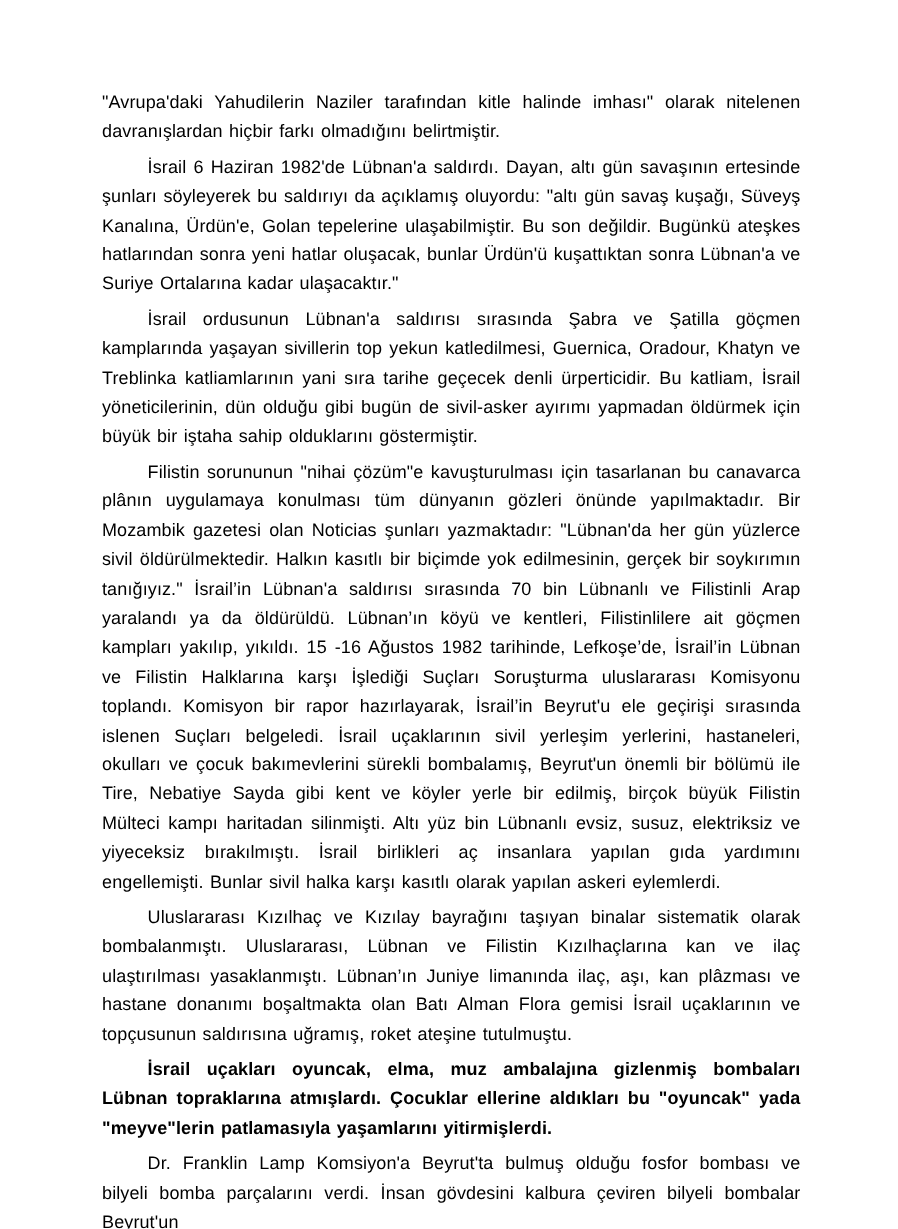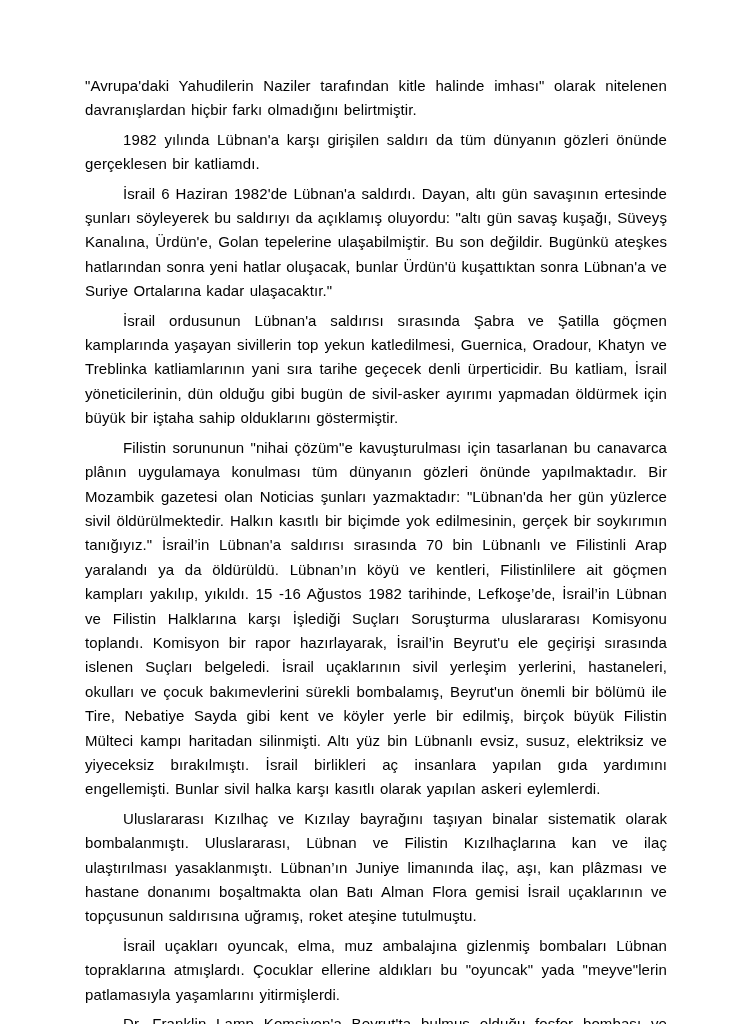--- a/index.html
+++ b/index.html
@@ -28,31 +28,30 @@
     line-height: 24.4px;
     text-align: justify;
     text-indent: 38px;
     letter-spacing: 0.1px;
     word-spacing: 1px;
   }
   .content p.no-indent {
     text-indent: 0;
   }
   .content p.bold {
-    font-weight: normal;
+    font-weight: bold;
   }
 </style>
 </head>
 <body>
 
 <div class="page">
   <div class="content">
 
   <p class="no-indent">"Avrupa'daki Yahudilerin Naziler tarafından kitle halinde imhası" olarak nitelenen davranışlardan hiçbir farkı olmadığını belirtmiştir.</p>
-      <p>1982 yılında Lübnan'a karşı girişilen saldırı da tüm dünyanın gözleri önünde gerçeklesen bir katliamdı.</p>
       <p>İsrail 6 Haziran 1982'de Lübnan'a saldırdı. Dayan, altı gün savaşının ertesinde şunları söyleyerek bu saldırıyı da açıklamış oluyordu: "altı gün savaş kuşağı, Süveyş Kanalına, Ürdün'e, Golan tepelerine ulaşabilmiştir. Bu son değildir. Bugünkü ateşkes hatlarından sonra yeni hatlar oluşacak, bunlar Ürdün'ü kuşattıktan sonra Lübnan'a ve Suriye Ortalarına kadar ulaşacaktır."</p>
       <p>İsrail ordusunun Lübnan'a saldırısı sırasında Şabra ve Şatilla göçmen kamplarında yaşayan sivillerin top yekun katledilmesi, Guernica, Oradour, Khatyn ve Treblinka katliamlarının yani sıra tarihe geçecek denli ürperticidir. Bu katliam, İsrail yöneticilerinin, dün olduğu gibi bugün de sivil-asker ayırımı yapmadan öldürmek için büyük bir iştaha sahip olduklarını göstermiştir.</p>
       <p>Filistin sorununun "nihai çözüm"e kavuşturulması için tasarlanan bu canavarca plânın uygulamaya konulması tüm dünyanın gözleri önünde yapılmaktadır. Bir Mozambik gazetesi olan Noticias şunları yazmaktadır: "Lübnan'da her gün yüzlerce sivil öldürülmektedir. Halkın kasıtlı bir biçimde yok edilmesinin, gerçek bir soykırımın tanığıyız." İsrail’in Lübnan'a saldırısı sırasında 70 bin Lübnanlı ve Filistinli Arap yaralandı ya da öldürüldü. Lübnan’ın köyü ve kentleri, Filistinlilere ait göçmen kampları yakılıp, yıkıldı. 15 -16 Ağustos 1982 tarihinde, Lefkoşe’de, İsrail’in Lübnan ve Filistin Halklarına karşı İşlediği Suçları Soruşturma uluslararası Komisyonu toplandı. Komisyon bir rapor hazırlayarak, İsrail’in Beyrut'u ele geçirişi sırasında islenen Suçları belgeledi. İsrail uçaklarının sivil yerleşim yerlerini, hastaneleri, okulları ve çocuk bakımevlerini sürekli bombalamış, Beyrut'un önemli bir bölümü ile Tire, Nebatiye Sayda gibi kent ve köyler yerle bir edilmiş, birçok büyük Filistin Mülteci kampı haritadan silinmişti. Altı yüz bin Lübnanlı evsiz, susuz, elektriksiz ve yiyeceksiz bırakılmıştı. İsrail birlikleri aç insanlara yapılan gıda yardımını engellemişti. Bunlar sivil halka karşı kasıtlı olarak yapılan askeri eylemlerdi.</p>
       <p>Uluslararası Kızılhaç ve Kızılay bayrağını taşıyan binalar sistematik olarak bombalanmıştı. Uluslararası, Lübnan ve Filistin Kızılhaçlarına kan ve ilaç ulaştırılması yasaklanmıştı. Lübnan’ın Juniye limanında ilaç, aşı, kan plâzması ve hastane donanımı boşaltmakta olan Batı Alman Flora gemisi İsrail uçaklarının ve topçusunun saldırısına uğramış, roket ateşine tutulmuştu.</p>
       <p class="bold">İsrail uçakları oyuncak, elma, muz ambalajına gizlenmiş bombaları Lübnan topraklarına atmışlardı. Çocuklar ellerine aldıkları bu "oyuncak" yada "meyve"lerin patlamasıyla yaşamlarını yitirmişlerdi.</p>
       <p>Dr. Franklin Lamp Komsiyon'a Beyrut'ta bulmuş olduğu fosfor bombası ve bilyeli bomba parçalarını verdi. İnsan gövdesini kalbura çeviren bilyeli bombalar Beyrut'un</p>
     </div>
 </div>
 
 </body></html>

